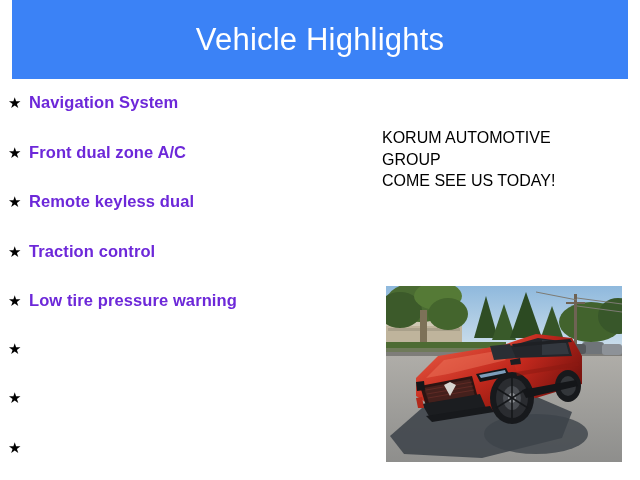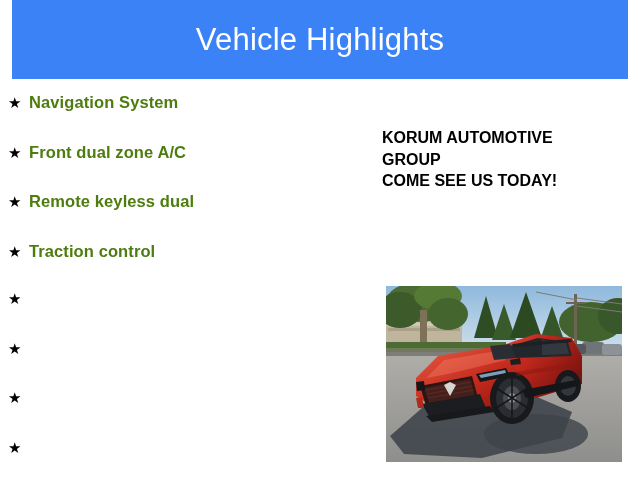--- a/index.html
+++ b/index.html
@@ -69,33 +69,33 @@
     font-size: 15px;
     line-height: 1;
     color: #000000;
     width: 21px;
     flex: 0 0 21px;
     text-align: left;
   }
   .feature-label {
     font-size: 16.5px;
     font-weight: bold;
-    color: #4d7c0f;
+    color: #6d28d9;
     letter-spacing: 0.1px;
     white-space: nowrap;
   }
 
   
   #dealer-message {
     position: absolute;
     left: 382px;
     top: 48px;
     width: 218px;
     font-size: 16px;
-    font-weight: 700;
+    font-weight: 400;
     line-height: 21.5px;
     color: #000000;
   }
   #dealer-message .msg-line {
     display: block;
   }
 
   
   #vehicle-photo {
     position: absolute;
@@ -133,20 +133,21 @@
     <li class="feature-item">
       <span class="star-bullet">★</span>
       <span class="feature-label">Remote keyless dual</span>
     </li>
     <li class="feature-item">
       <span class="star-bullet">★</span>
       <span class="feature-label">Traction control</span>
     </li>
     <li class="feature-item">
       <span class="star-bullet">★</span>
+      <span class="feature-label">Low tire pressure warning</span>
     </li>
     <li class="feature-item">
       <span class="star-bullet">★</span>
     </li>
     <li class="feature-item">
       <span class="star-bullet">★</span>
     </li>
     <li class="feature-item">
       <span class="star-bullet">★</span>
     </li>

